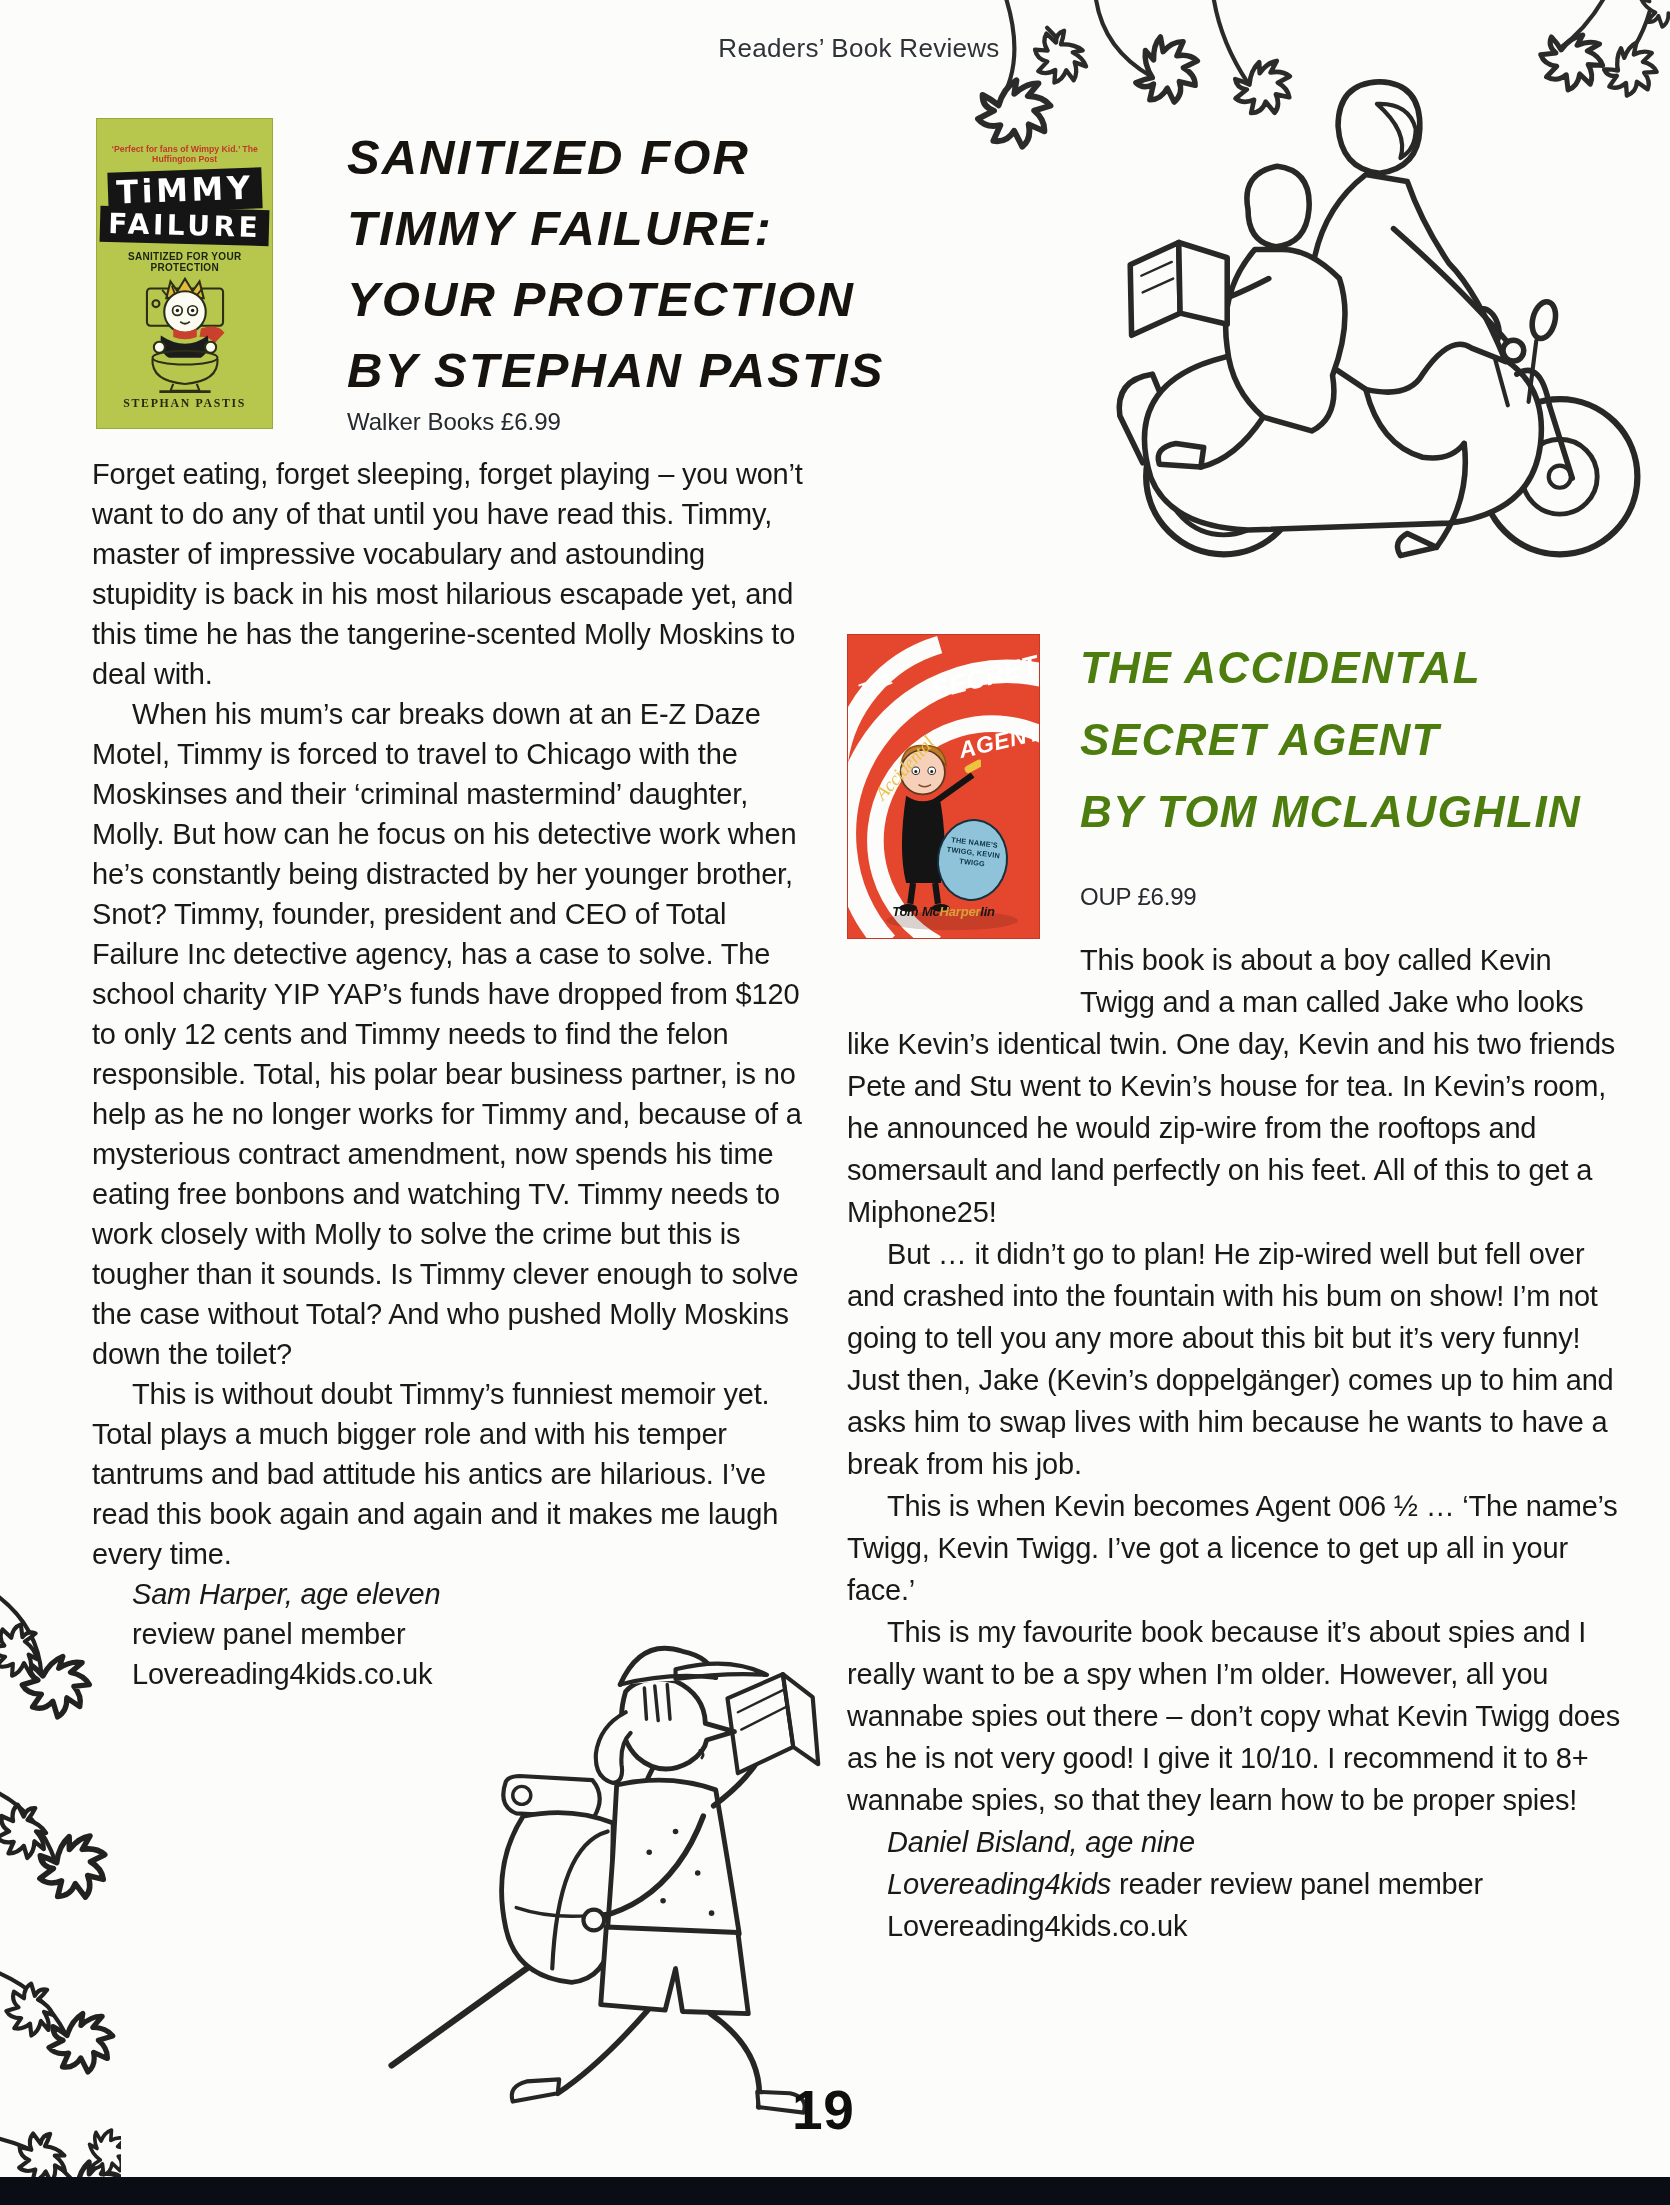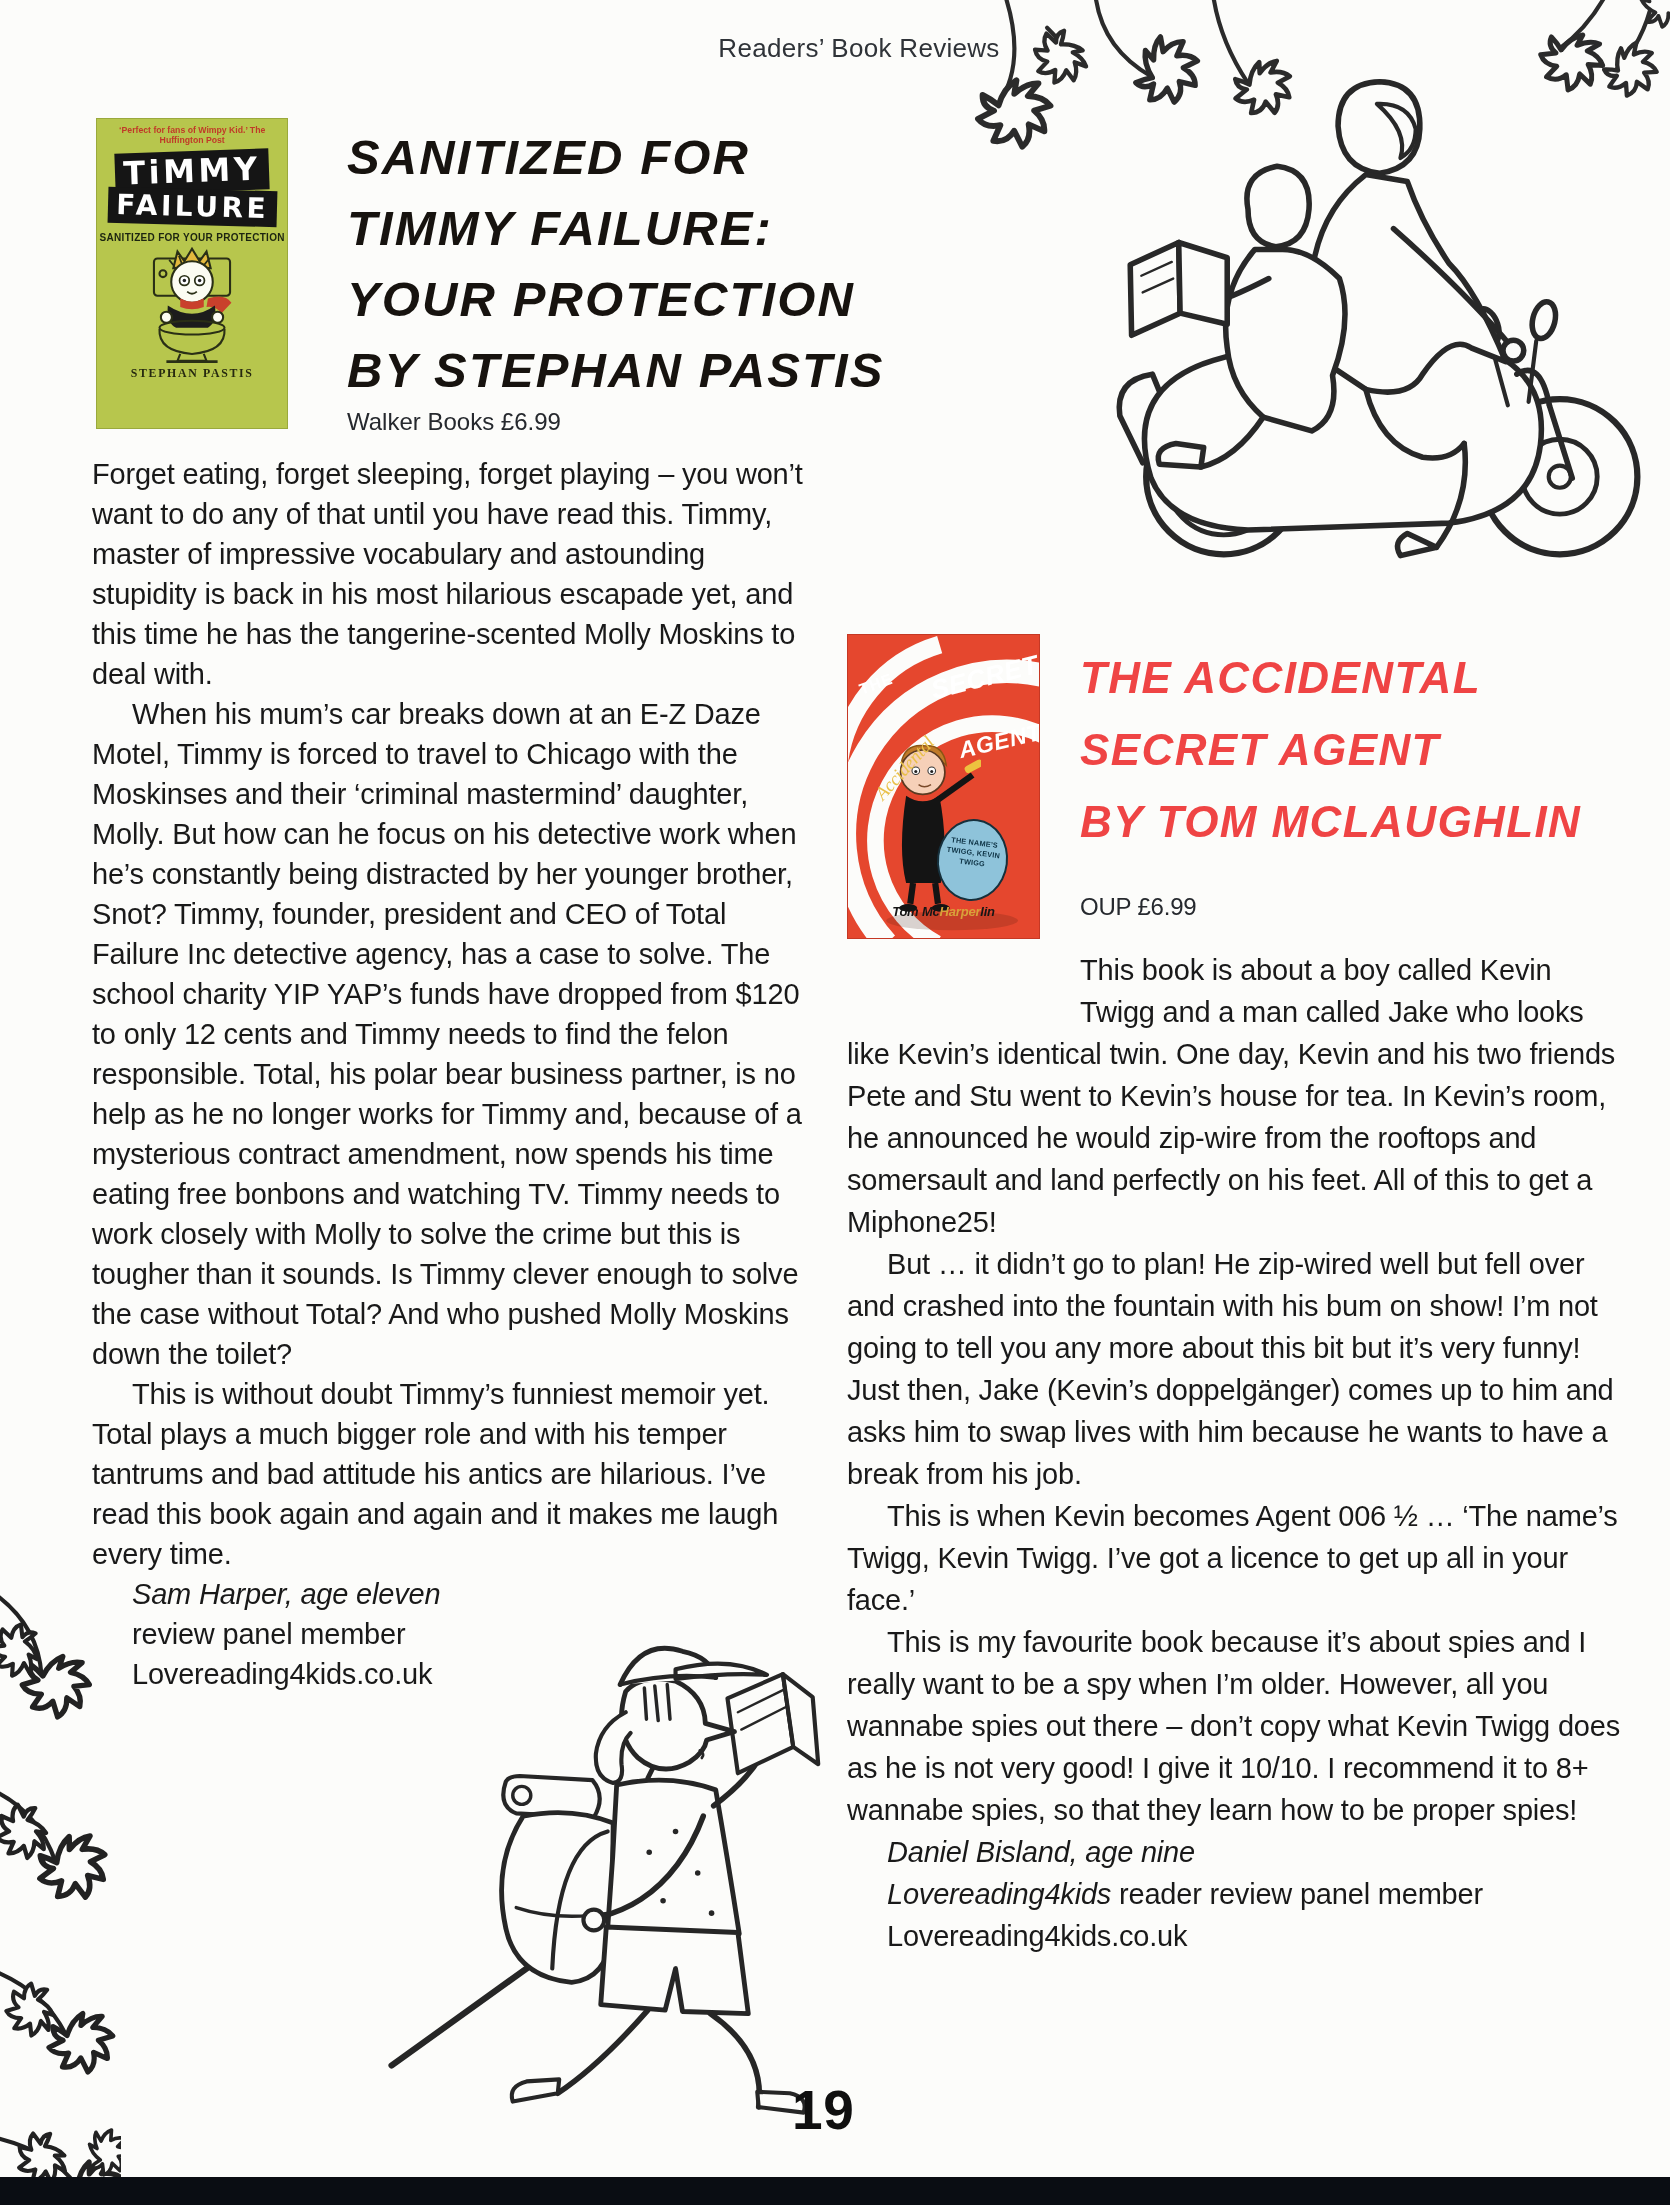--- a/index.html
+++ b/index.html
@@ -9,23 +9,23 @@
     font-family:"Liberation Sans",sans-serif;color:#191919;
   }
   
   .header{
     position:absolute;top:33px;left:0;width:100%;text-align:center;
     font-size:26px;font-weight:500;color:#2f3338;letter-spacing:0.3px;padding-left:24px;
   }
   
   .left-col{position:absolute;left:92px;top:118px;width:714px;}
   .cover1{
-    position:absolute;left:4.2px;top:0;width:192px;height:311px;
+    position:absolute;left:4.2px;top:0;width:177px;height:311px;
     background:#b7c64d;border:0.7px solid #9aa93c;box-sizing:border-box;
-    text-align:center;padding-top:6px;
+    text-align:center;padding-top:25px;
   }
   .cover1 .tagline{font-size:8.7px;font-weight:700;color:#c03a28;line-height:10.4px;padding:0 9.7px;}
   .cover1 .tile{display:inline-block;background:#151515;color:#fff;font-weight:800;
     font-family:"DejaVu Sans",sans-serif;padding:1.4px 8.3px;letter-spacing:3.5px;}
   .cover1 .t1{font-size:32px;transform:rotate(-2deg);margin-top:5.5px;}
   .cover1 .t2{font-size:28px;transform:rotate(1.5deg);margin-top:-2.8px;}
   .cover1 .subtitle{font-size:10px;font-weight:800;color:#1c2410;margin-top:7px;letter-spacing:0.3px;}
   .cover1 .author{font-family:"Liberation Serif",serif;font-weight:700;font-size:11.8px;
     letter-spacing:1.7px;color:#26290f;margin-top:1.4px;}
   .big-title{
@@ -59,21 +59,21 @@
     position:absolute;left:89px;top:184px;width:71px;height:82px;border-radius:50%;
     background:#8ec3da;border:2.1px solid #16303c;transform:rotate(7deg);
     text-align:center;box-sizing:border-box;padding-top:17.3px;
     font-size:7.3px;font-weight:700;color:#0e3345;line-height:9.7px;letter-spacing:0.2px;
   }
   .c2-author{position:absolute;bottom:5.5px;left:0;width:100%;text-align:center;
     font-size:13px;font-weight:700;font-style:italic;color:#161616;}
   .c2-author .mid{color:#d9a13a;}
   .right-col .rtitle{
     font-size:44px;line-height:72px;font-weight:800;font-style:italic;
-    letter-spacing:1.4px;color:#ef4444;margin:10px;white-space:nowrap;padding-left:32px;
+    letter-spacing:1.4px;color:#4d7c0f;margin:0;white-space:nowrap;padding-left:32px;
   }
   .pub2{margin-top:28px;}
   .right-col p{margin:0;}
   .right-col p.first{margin-top:21px;}
   .right-col p.ind{text-indent:40px;}
   
   .pageno{position:absolute;left:792px;top:2078px;font-size:55px;font-weight:800;color:#0f0f0f;letter-spacing:0.7px;}
   .footer-bar{position:absolute;left:0;bottom:0;width:100%;height:28px;background:#0a0d13;}
   
   .illus{position:absolute;}

